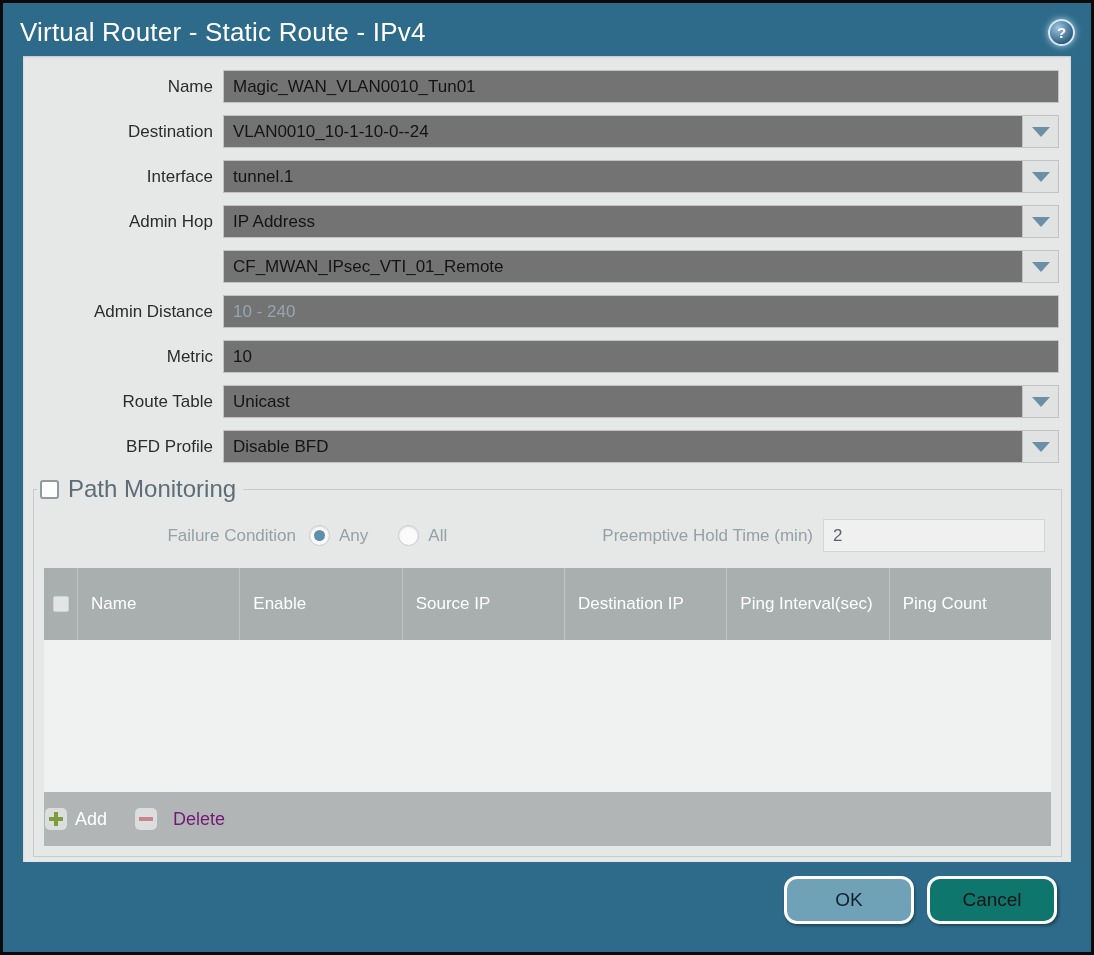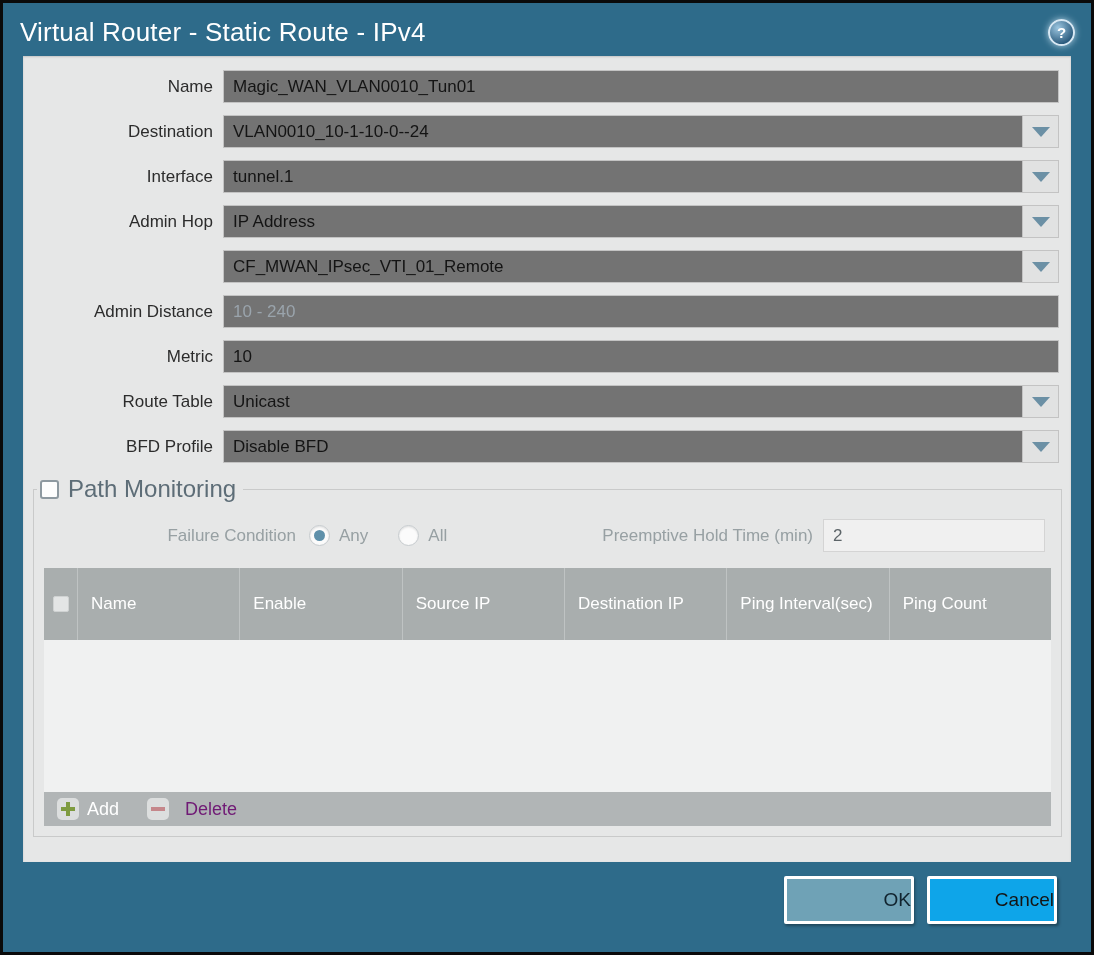--- a/index.html
+++ b/index.html
@@ -107,22 +107,22 @@
     line-height: 1.25;
   }
   .th.cb-col { flex: 0 0 33px; border-left: none; padding-left: 0;
     justify-content: center; }
   .th-checkbox {
     width: 16px; height: 16px; background: #e3e5e5;
     border: 1px solid #cfd2d2; border-radius: 2px;
   }
   .tbody { height: 152px; background: #f0f1f1; }
   .tfoot {
-    height: 34px; background: #b1b5b6;
-    display: flex; align-items: center; padding-left: 13px; gap: 28px;
+    height: 54px; background: #b1b5b6;
+    display: flex; align-items: center; padding-left: 1px; gap: 28px;
   }
   .tbl-btn { display: flex; align-items: center; gap: 8px; font-size: 18px; cursor: pointer; }
   .tbl-btn .ic {
     width: 22px; height: 22px; border-radius: 5px;
     background: rgba(255,255,255,.55); position: relative; flex: 0 0 auto;
   }
   .add-btn { color: #fff; }
   .add-btn .ic::before, .add-btn .ic::after {
     content: ""; position: absolute; background: #7e9b40;
   }
@@ -134,27 +134,26 @@
     left: 4px; top: 9px; width: 14px; height: 4px;
   }
   
   .btn-bar {
     position: absolute; left: 0; right: 0; bottom: 0; height: 90px;
     display: flex; justify-content: flex-end; align-items: flex-start;
     gap: 13px; padding: 14px 34px 0 0;
   }
   .btn {
     width: 130px; height: 48px;
-    border: 3px solid #fff; border-radius: 2px;
+    border: 3px solid #fff; border-radius: 13px;
     font-family: "Liberation Sans", sans-serif; font-size: 19px;
     cursor: pointer;
-    text-align: right;
   }
   .btn-ok { background: #6fa2b6; color: #10232e; box-shadow: 1px 2px 3px rgba(0,0,0,.35); }
-  .btn-cancel { background: #0ea5e9; color: #151515; box-shadow: 2px 2px 3px rgba(0,0,0,.35); }
+  .btn-cancel { background: #0f766e; color: #151515; box-shadow: 2px 2px 3px rgba(0,0,0,.35); }
 </style>
 </head>
 <body>
 
 <div class="titlebar">
   <span class="title">Virtual Router - Static Route - IPv4</span>
   <span class="help-icon">?</span>
 </div>
 
 <div class="content">

